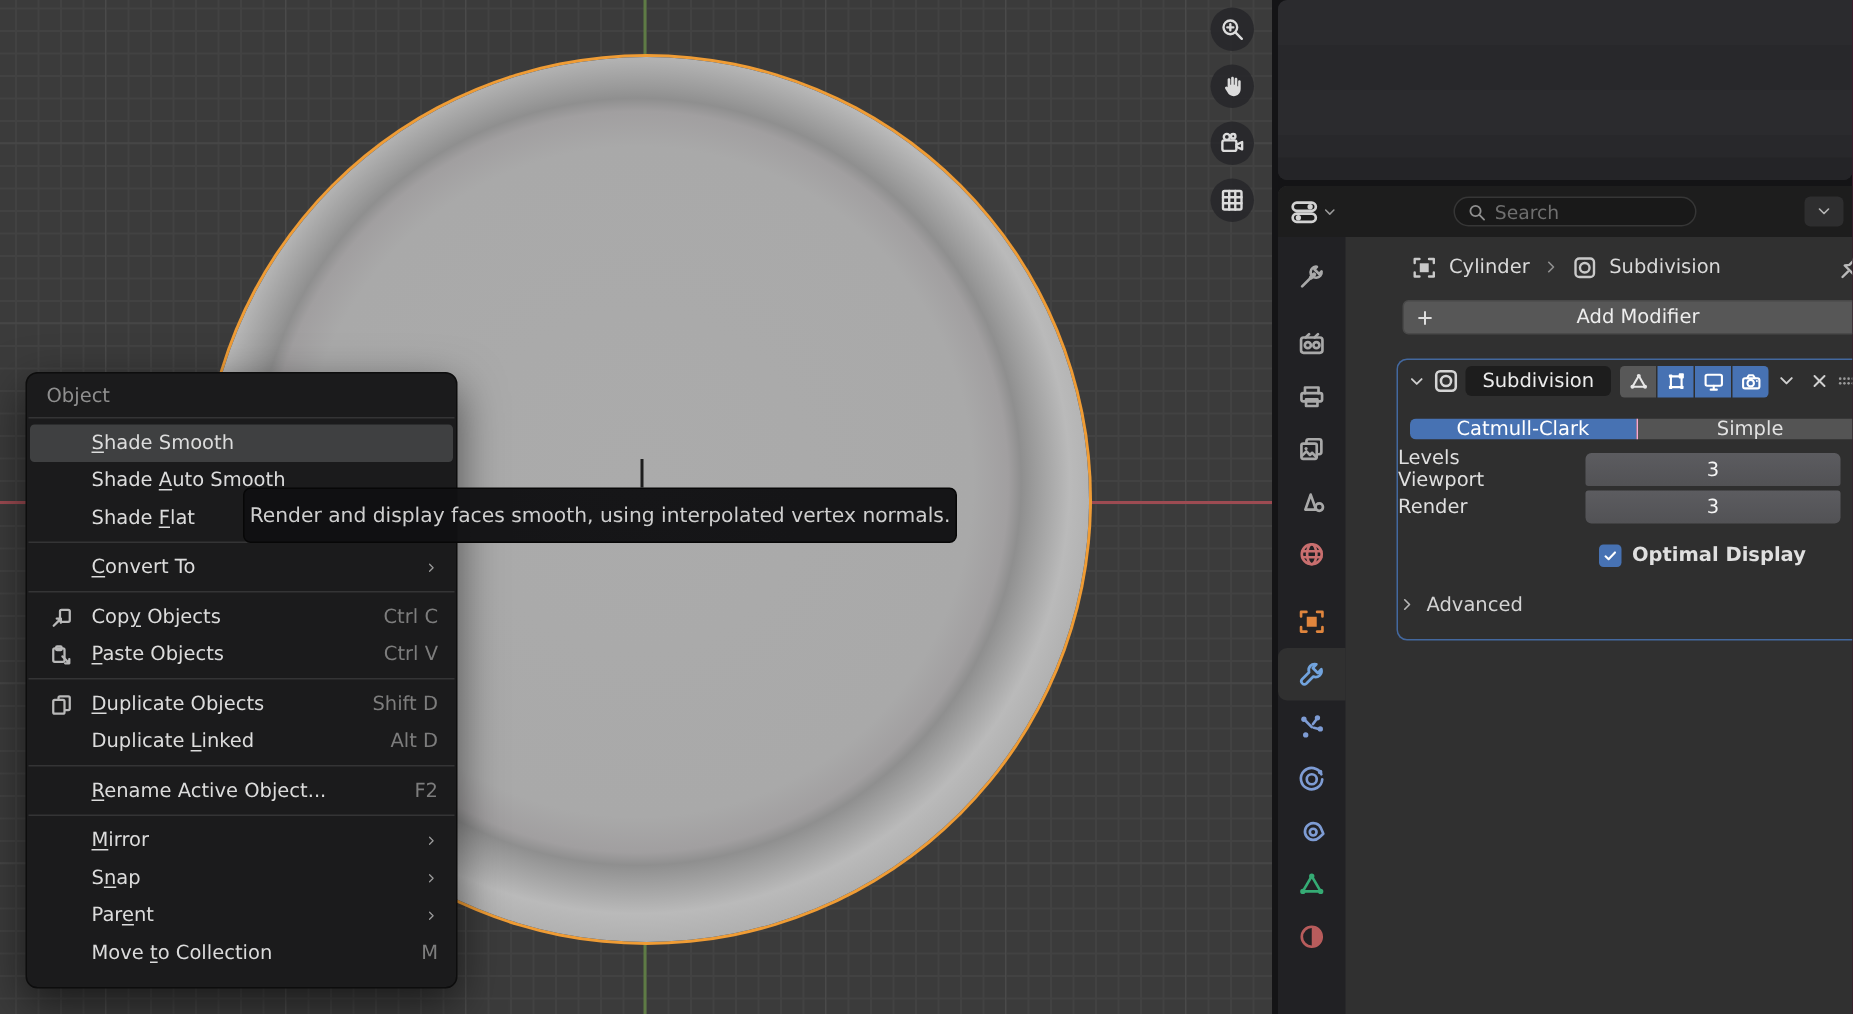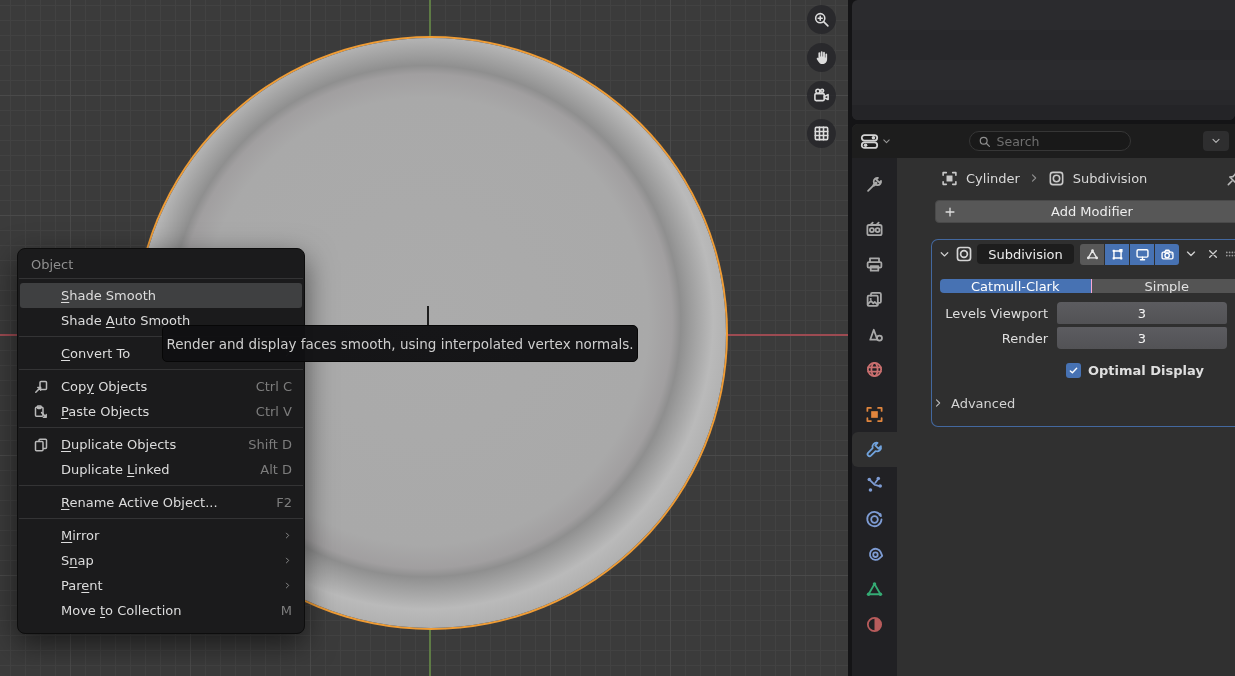--- a/index.html
+++ b/index.html
@@ -119,21 +119,21 @@
   .mod-head .close{ margin-left:8px; width:14px; height:14px; color:#d0d0d0; }
   .mod-head .grip{ margin-left:auto; margin-right:2px; width:22px; height:14px; color:#9a9a9a; }
 
   .seg-ctl{ margin:11px 8px 0 8px; height:14px; display:flex; border-radius:4px; overflow:hidden; }
   .seg{ flex:1; display:flex; align-items:center; justify-content:center; background:#545454; color:#e2e2e2; }
   .seg.selected{ background:#4772b3; color:#fff; }
   .seg + .seg{ border-left:1px solid #f9a8d4; }
 
   .prow{ display:flex; align-items:center; height:22px; margin-top:3px; padding-right:8px; }
   .prow.first{ margin-top:9px; }
-  .plabel{ width:125px; text-align:right; padding-right:9px; color:#dfdfdf; flex:none; }
+  .plabel{ width:125px; text-align:left; padding-right:24px; color:#dfdfdf; flex:none; }
   .pfield{ width:170px; height:22px; background:linear-gradient(#5c5c60,#525255);
     display:flex; align-items:center; justify-content:center; color:#f4f4f4; flex:none; }
   .pfield.top{ border-radius:4px 4px 2px 2px; }
   .pfield.bot{ border-radius:2px 2px 4px 4px; }
   .pdot{ margin-left:auto; width:5px; height:5px; border-radius:50%; background:#a8a8a8; }
   .cbrow{ margin-top:13px; height:17px; display:flex; align-items:center; padding:0 8px 0 134px; }
   .cbx{ width:15px; height:15px; background:#4772b3; border-radius:3px; color:#fff;
     display:flex; align-items:center; justify-content:center; flex:none; }
   .cbx .cki{ width:11px; height:11px; }
   .cblabel{ margin-left:7px; color:#dfdfdf;font-weight:bold; }
@@ -547,20 +547,24 @@
     <div class="menu-sep"></div>
     <div id="menu-items">
         <div class="mi hl">
           <span class="ic"></span>
           <span class="lbl"><u>S</u>hade Smooth</span>
         </div>
         <div class="mi">
           <span class="ic"></span>
           <span class="lbl">Shade <u>A</u>uto Smooth</span>
         </div>
+        <div class="mi">
+          <span class="ic"></span>
+          <span class="lbl">Shade <u>F</u>lat</span>
+        </div>
         <div class="menu-sep"></div>
         <div class="mi">
           <span class="ic"></span>
           <span class="lbl"><u>C</u>onvert To</span>
           <span class="arrow">
             <svg viewBox="0 0 16 16">
               <path d="M6 3.8 L10.2 8 L6 12.2"></path>
             </svg>
           </span>
         </div>

